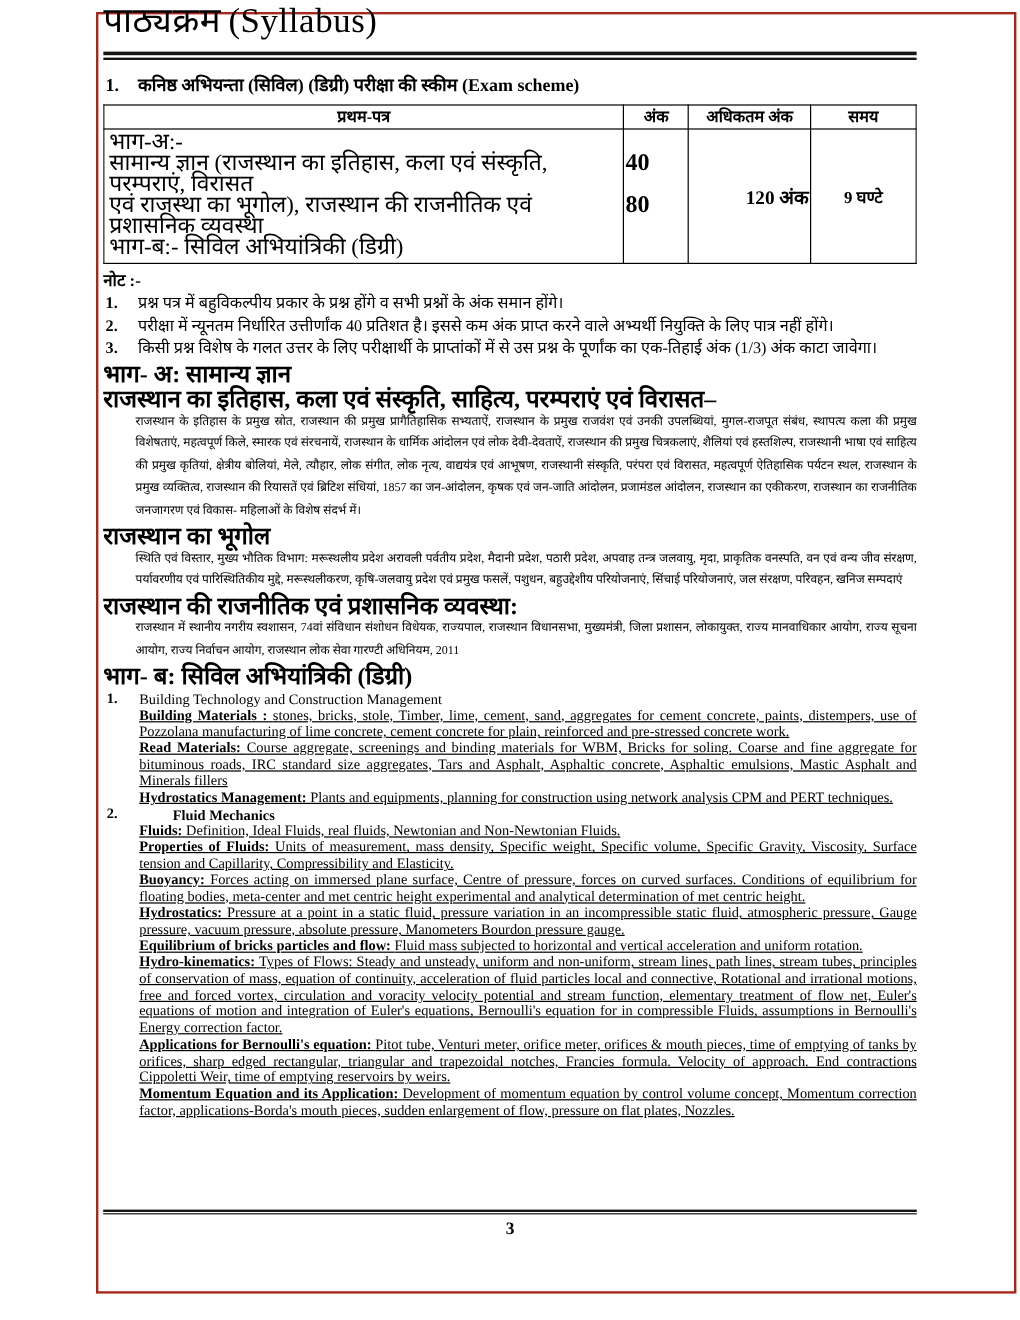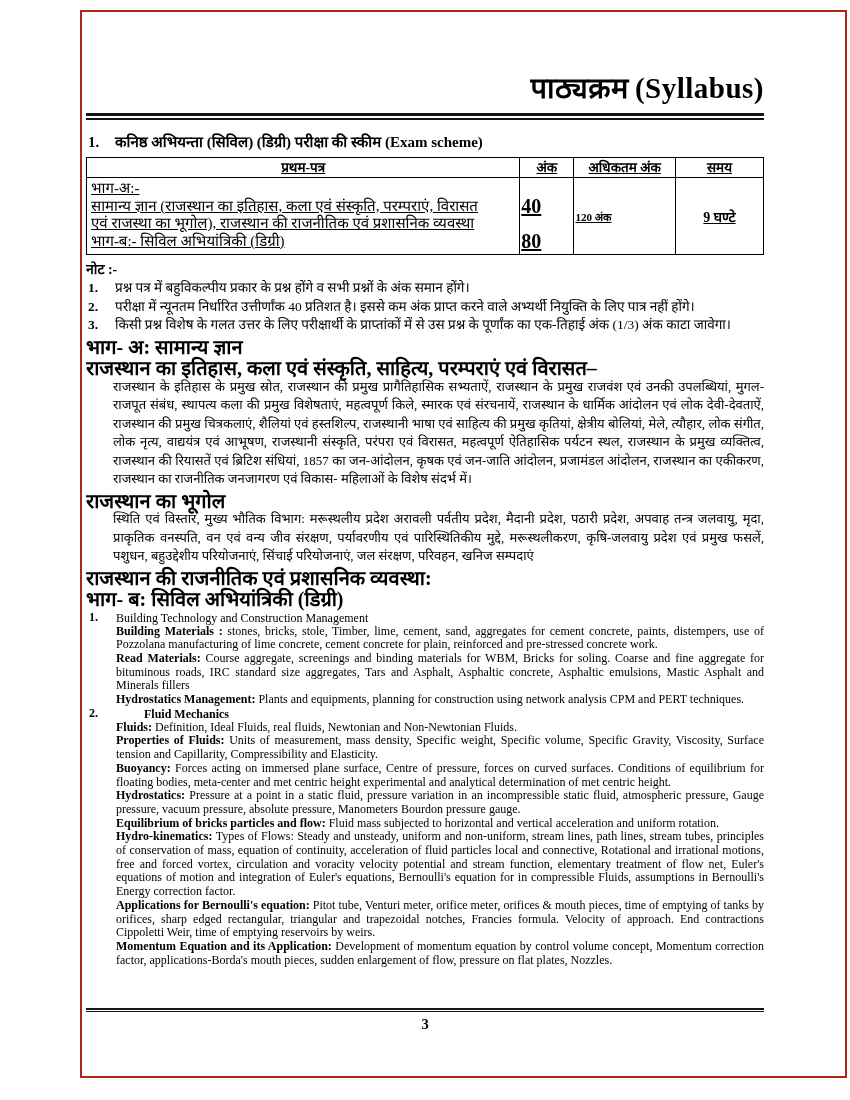--- a/index.html
+++ b/index.html
@@ -7,52 +7,52 @@
     width:850px; height:1100px; background:#ffffff; color:#000;
     font-family:"Liberation Serif", serif; position:relative; overflow:hidden;
   }
   .red-frame {
     position:absolute; top:10px; left:80px; right:3px; bottom:22px;
     border:2px solid #a8291c; pointer-events:none;
   }
   .content {
     position:absolute; left:86px; top:0; width:678px; max-height:1004px; overflow:hidden;
   }
-  .page-title { text-align:right; margin-top:70px; font-size:29px; font-weight:bold; line-height:36px; letter-spacing:0.5px; }
+  .page-title { text-align:left; font-size:29px; font-weight:normal; line-height:36px; letter-spacing:0.5px; }
   .page-title .hi { margin-right:6px; }
   .double-rule { height:2px; border-top:3px solid #151515; border-bottom:2px solid #151515; margin-top:7px; }
   .scheme-head { margin-top:13px; font-size:15px; font-weight:bold; display:flex; line-height:19px; }
   .scheme-head .num { width:27px; flex:none; padding-left:2px; }
 
-  table.exam { width:100%; border-collapse:collapse; margin-top:5px;text-decoration:underline; }
+  table.exam { width:100%; border-collapse:collapse; margin-top:5px; }
   table.exam th, table.exam td { border:1.5px solid #000; }
   table.exam th { font-size:13.5px; font-weight:bold; padding:1px 2px; line-height:17px; }
-  td.paper-cell { padding:2px 6px 4px 4px; font-size:15px; line-height:17.5px; vertical-align:top; }
+  td.paper-cell { padding:2px 6px 4px 4px; font-size:19px; line-height:17.5px; vertical-align:top; }
   td.marks-cell { width:8%; text-align:left; vertical-align:top; font-weight:bold; font-size:20px; line-height:17.5px; }
   td.marks-cell .m1 { margin-top:19px; }
   td.marks-cell .m2 { margin-top:17px; }
-  td.max-cell  { width:15%; text-align:left; font-weight:bold; font-size:11px; }
+  td.max-cell  { width:15%; text-align:right; font-weight:bold; font-size:16px; }
   td.time-cell { width:13%; text-align:center; font-weight:bold; font-size:14px; }
   col.c-paper { width:64%; }
 
   .note-label { font-weight:bold; font-size:14px; margin-top:6px; line-height:18px; }
   .note-row { display:flex; font-size:13.5px; line-height:18.5px; }
   .note-row .num { width:27px; flex:none; font-weight:bold; padding-left:2px; }
   .note-row .txt { flex:1; text-align:justify; }
 
   .hsec-title { font-weight:bold; font-size:20px; line-height:18.5px; margin-top:3px; }
-  .hsec-body  { padding-left:27px; font-size:13px; line-height:18.5px; text-align:justify; }
+  .hsec-body  { padding-left:27px; font-size:10px; line-height:18.5px; text-align:justify; }
 
   .en-list { margin-top:2px; }
   .en-item { display:flex; font-size:12px; line-height:13.7px; }
   .en-item .inum { width:27px; flex:none; padding-left:3px; font-weight:bold; }
   .en-item .ibody { flex:1; }
   .en-item .ititle { line-height:14px; }
   .en-item .ititle.bold { font-weight:bold;margin-left:28px; }
-  .en-item p.topic { margin:0; text-align:justify; }
+  .en-item p.topic { margin:0; text-align:justify;text-decoration:underline; }
   .en-item p.topic b { font-weight:bold; }
 
   .footer-rule { position:absolute; left:86px; width:678px; top:1008px; height:1px; border-top:2.5px solid #151515; border-bottom:1.5px solid #151515; }
   .page-num { position:absolute; left:86px; width:678px; top:1016px; text-align:center; font-weight:bold; font-size:14.5px; }
 </style>
 </head>
 <body>
 
 <div class="red-frame"></div>
 
@@ -119,20 +119,21 @@
 
   <div class="hsec-title">भाग- अ: सामान्य ज्ञान</div>
 
   <div class="hsec-title">राजस्थान का इतिहास, कला एवं संस्कृति, साहित्य, परम्पराएं एवं विरासत–</div>
   <div class="hsec-body">राजस्थान के इतिहास के प्रमुख स्रोत, राजस्थान की प्रमुख प्रागैतिहासिक सभ्यताऐं, राजस्थान के प्रमुख राजवंश एवं उनकी उपलब्धियां, मुगल-राजपूत संबंध, स्थापत्य कला की प्रमुख विशेषताएं, महत्वपूर्ण किले, स्मारक एवं संरचनायें, राजस्थान के धार्मिक आंदोलन एवं लोक देवी-देवताऐं, राजस्थान की प्रमुख चित्रकलाएं, शैलियां एवं हस्तशिल्प, राजस्थानी भाषा एवं साहित्य की प्रमुख कृतियां, क्षेत्रीय बोलियां, मेले, त्यौहार, लोक संगीत, लोक नृत्य, वाद्ययंत्र एवं आभूषण, राजस्थानी संस्कृति, परंपरा एवं विरासत, महत्वपूर्ण ऐतिहासिक पर्यटन स्थल, राजस्थान के प्रमुख व्यक्तित्व, राजस्थान की रियासतें एवं ब्रिटिश संधियां, 1857 का जन-आंदोलन, कृषक एवं जन-जाति आंदोलन, प्रजामंडल आंदोलन, राजस्थान का एकीकरण, राजस्थान का राजनीतिक जनजागरण एवं विकास- महिलाओं के विशेष संदर्भ में।</div>
 
   <div class="hsec-title">राजस्थान का भूगोल</div>
   <div class="hsec-body">स्थिति एवं विस्तार, मुख्य भौतिक विभाग: मरूस्थलीय प्रदेश अरावली पर्वतीय प्रदेश, मैदानी प्रदेश, पठारी प्रदेश, अपवाह तन्त्र जलवायु, मृदा, प्राकृतिक वनस्पति, वन एवं वन्य जीव संरक्षण, पर्यावरणीय एवं पारिस्थितिकीय मुद्दे, मरूस्थलीकरण, कृषि-जलवायु प्रदेश एवं प्रमुख फसलें, पशुधन, बहुउद्देशीय परियोजनाएं, सिंचाई परियोजनाएं, जल संरक्षण, परिवहन, खनिज सम्पदाएं</div>
 
   <div class="hsec-title">राजस्थान की राजनीतिक एवं प्रशासनिक व्यवस्था:</div>
+  <div class="hsec-body">राजस्थान में स्थानीय नगरीय स्वशासन, 74वां संविधान संशोधन विधेयक, राज्यपाल, राजस्थान विधानसभा, मुख्यमंत्री, जिला प्रशासन, लोकायुक्त, राज्य मानवाधिकार आयोग, राज्य सूचना आयोग, राज्य निर्वाचन आयोग, राजस्थान लोक सेवा गारण्टी अधिनियम, 2011</div>
 
   <div class="hsec-title">भाग- ब: सिविल अभियांत्रिकी (डिग्री)</div>
 
   <div class="en-list">
       <div class="en-item">
         <div class="inum">1.</div>
         <div class="ibody">
           <div class="ititle">Building Technology and Construction Management</div>
           <p class="topic"><b>Building Materials : </b>stones, bricks, stole, Timber, lime, cement, sand, aggregates for cement concrete, paints, distempers, use of Pozzolana manufacturing of lime concrete, cement concrete for plain, reinforced and pre-stressed concrete work.</p>
           <p class="topic"><b>Read Materials: </b>Course aggregate, screenings and binding materials for WBM, Bricks for soling. Coarse and fine aggregate for bituminous roads, IRC standard size aggregates, Tars and Asphalt, Asphaltic concrete, Asphaltic emulsions, Mastic Asphalt and Minerals fillers</p>

